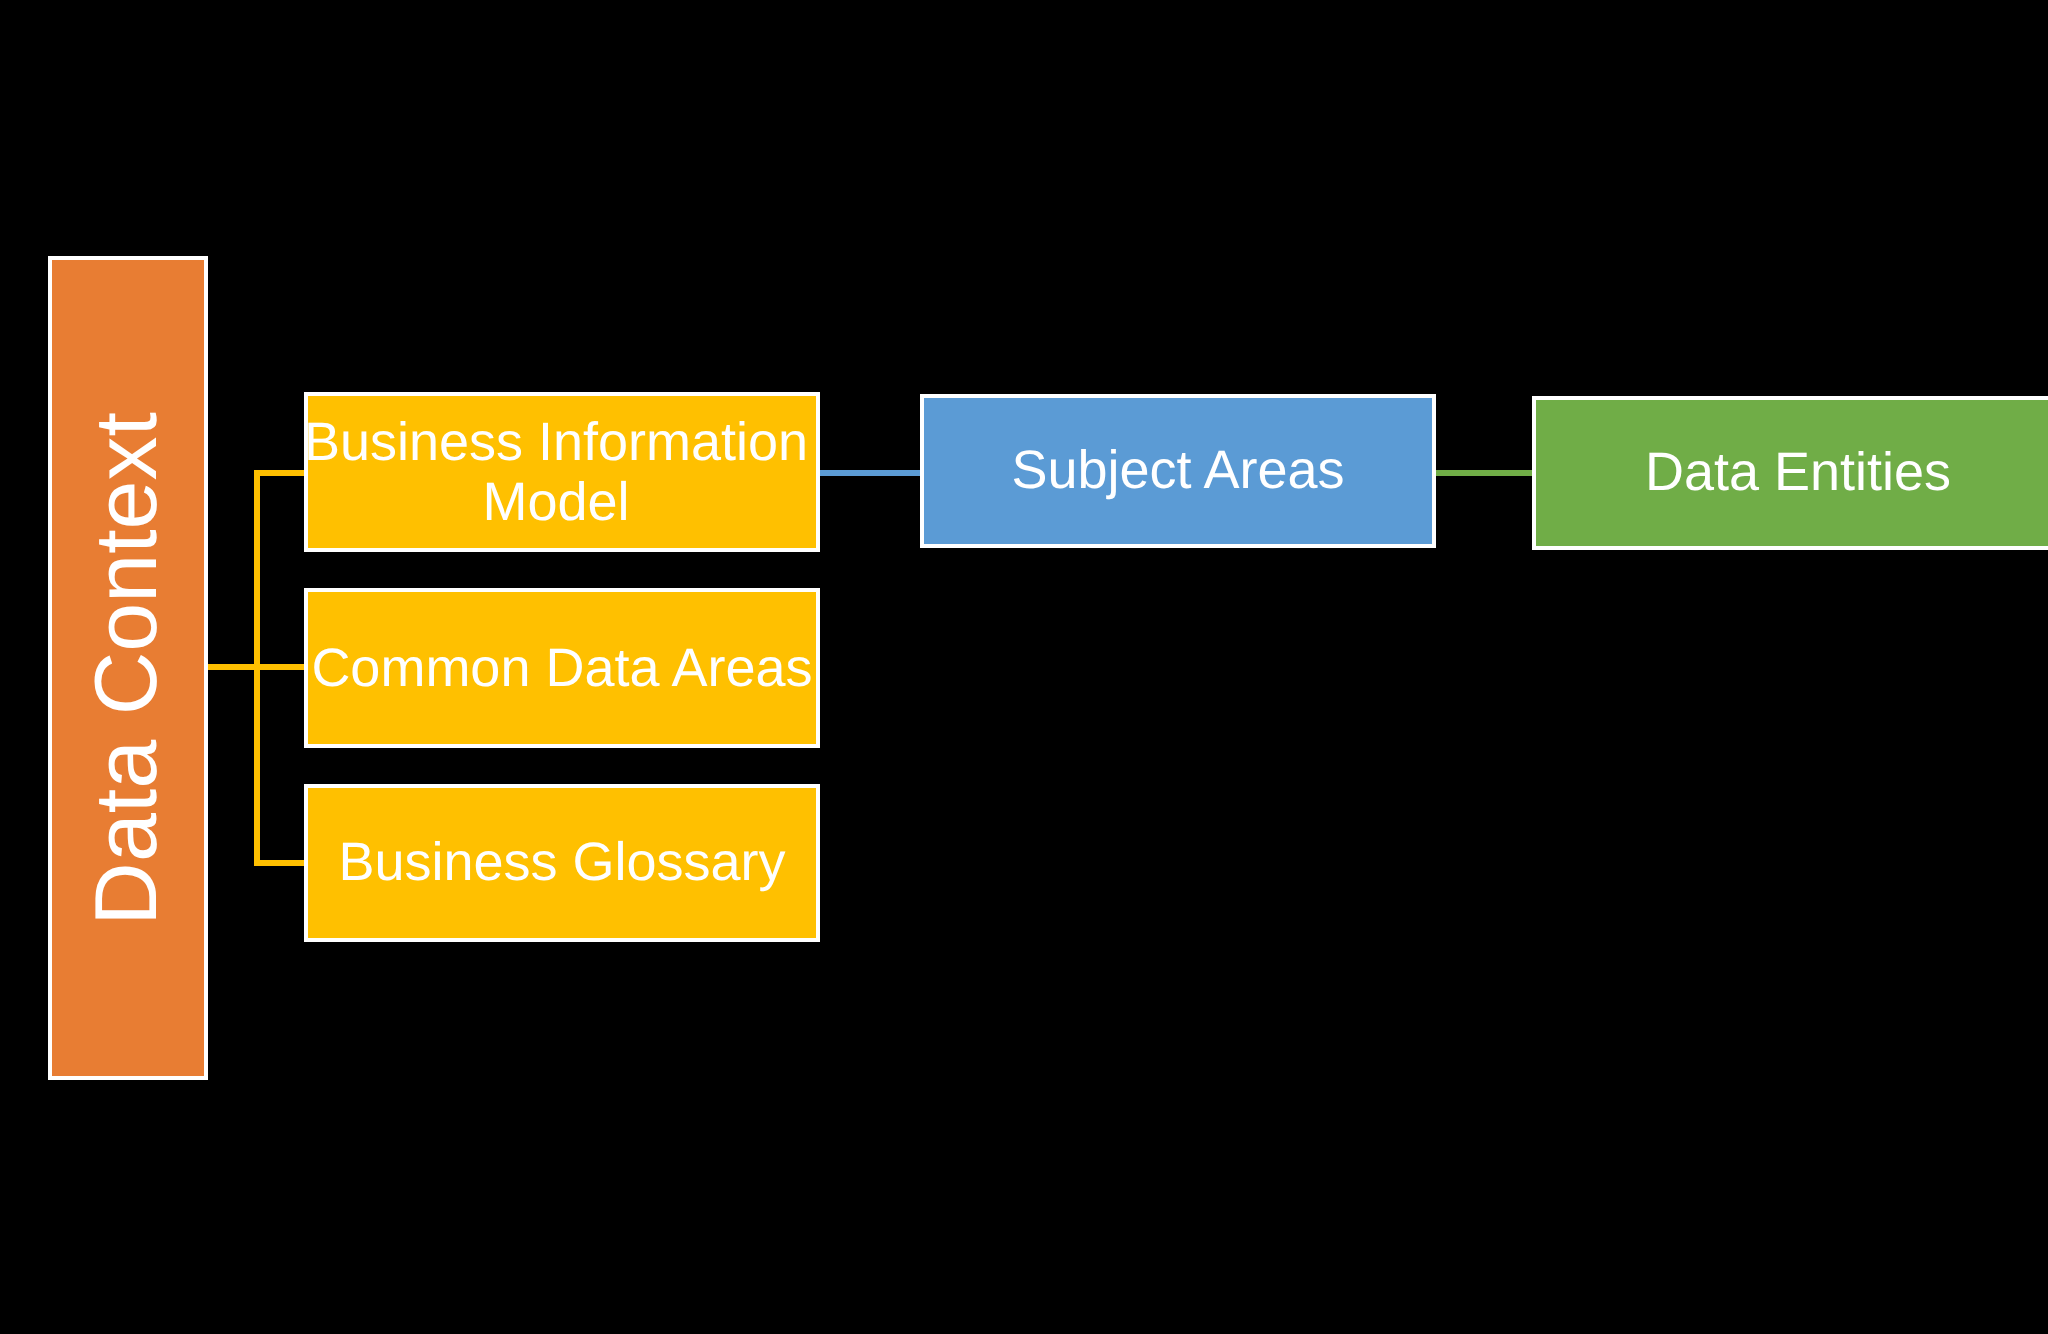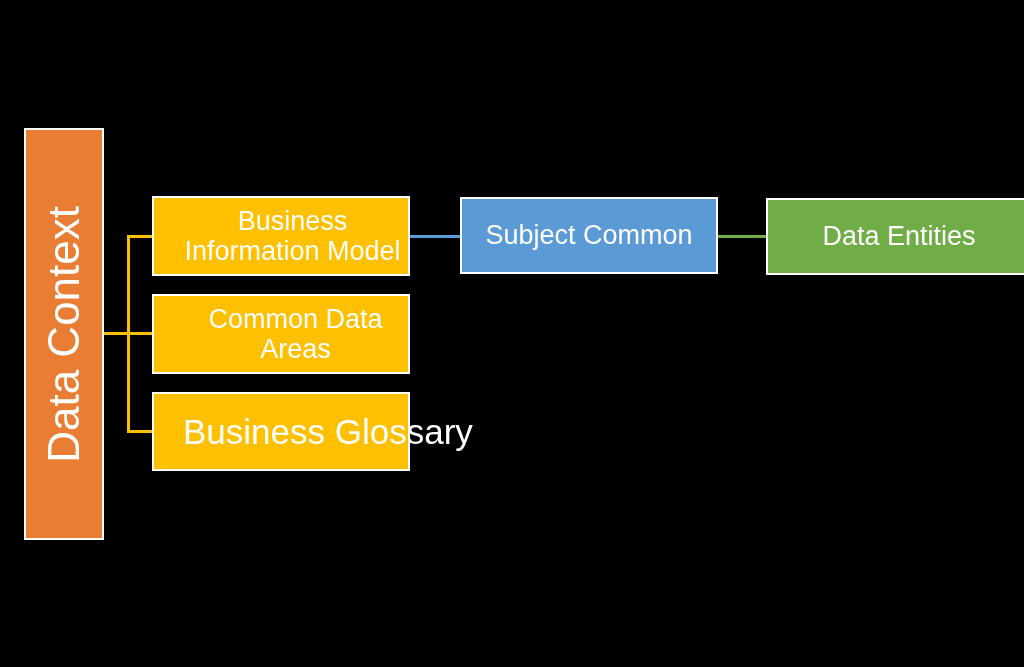--- a/index.html
+++ b/index.html
@@ -59,33 +59,32 @@
     white-space: nowrap;
     width: auto;
   }
 
   
   .node.yellow {
     background: #FFC000;
     left: 152px;
     width: 258px;
     font-size: 27px;
-    padding-left: 29px;
   }
   #node-bim   { top: 196px; height: 80px; }
   #node-cdm   { top: 294px; height: 80px; }
   #node-bg    { top: 392px; height: 79px; }
 
   #node-bim .label {
     font-size: 27px;
     width: 272px;           
     margin-left: -6px;
   }
   #node-bg .label {
-    font-size: 35px;
+    font-size: 27px;
   }
 
   
   #node-sa {
     left: 460px;
     top: 197px;
     width: 258px;
     height: 77px;
     background: #5B9BD5;
     font-size: 27px;
@@ -151,20 +150,20 @@
 
   <div class="node yellow" id="node-cdm">
     <span class="label wrap">Common Data Areas</span>
   </div>
 
   <div class="node yellow" id="node-bg">
     <span class="label">Business Glossary</span>
   </div>
 
   <div class="node" id="node-sa">
-    <span class="label">Subject Common</span>
+    <span class="label">Subject Areas</span>
   </div>
 
   <div class="node" id="node-de">
     <span class="label">Data Entities</span>
   </div>
 
 </div>
 
 </body></html>

